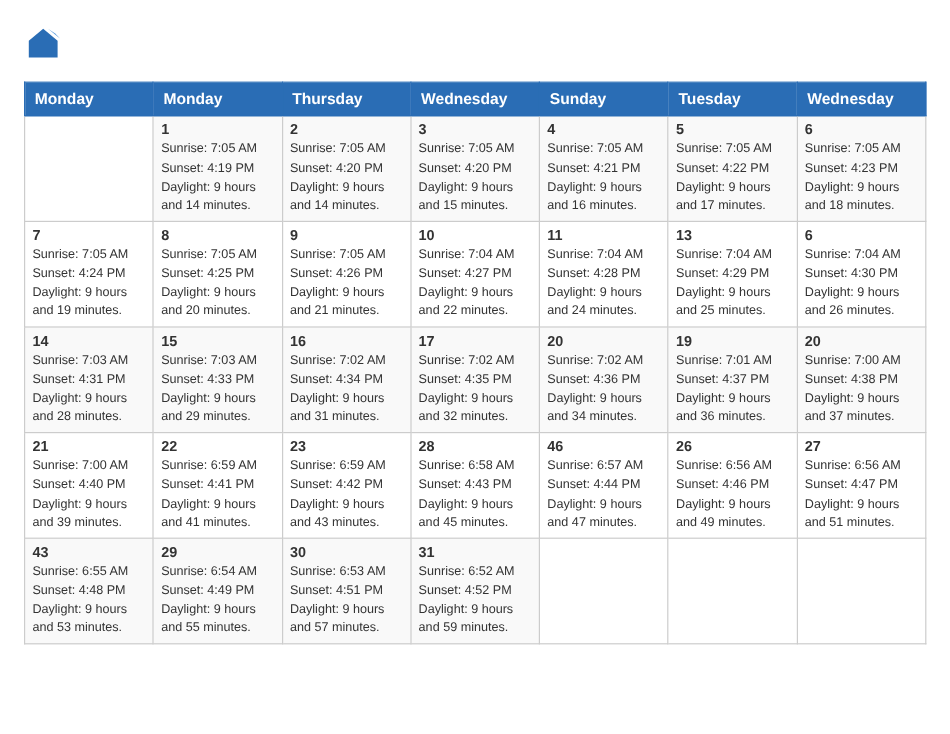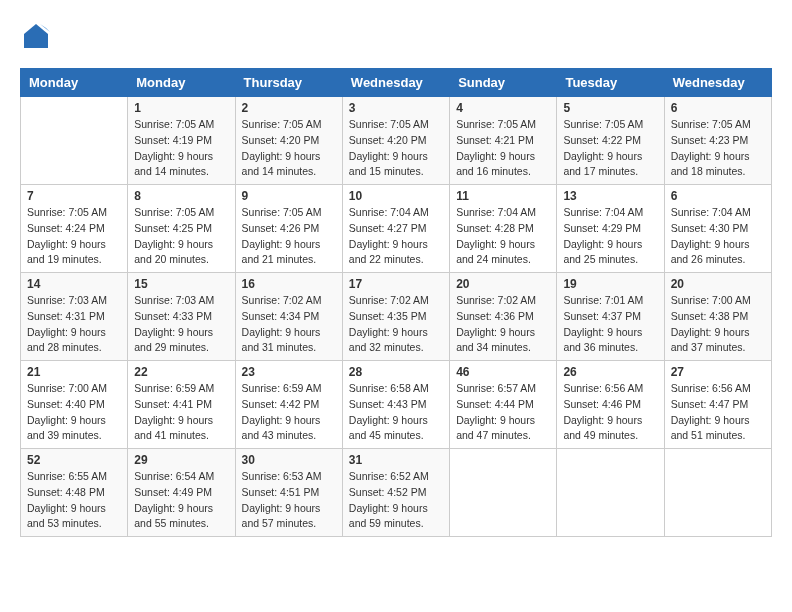--- a/index.html
+++ b/index.html
@@ -238,21 +238,21 @@
           <span class="day-number">26</span>
           <div class="day-info">Sunrise: 6:56 AM<br>Sunset: 4:46 PM<br>Daylight: 9 hours and 49 minutes.</div>
         </td>
         <td>
           <span class="day-number">27</span>
           <div class="day-info">Sunrise: 6:56 AM<br>Sunset: 4:47 PM<br>Daylight: 9 hours and 51 minutes.</div>
         </td>
       </tr>
       <tr>
         <td>
-          <span class="day-number">52</span>
+          <span class="day-number">43</span>
           <div class="day-info">Sunrise: 6:55 AM<br>Sunset: 4:48 PM<br>Daylight: 9 hours and 53 minutes.</div>
         </td>
         <td>
           <span class="day-number">29</span>
           <div class="day-info">Sunrise: 6:54 AM<br>Sunset: 4:49 PM<br>Daylight: 9 hours and 55 minutes.</div>
         </td>
         <td>
           <span class="day-number">30</span>
           <div class="day-info">Sunrise: 6:53 AM<br>Sunset: 4:51 PM<br>Daylight: 9 hours and 57 minutes.</div>
         </td>

